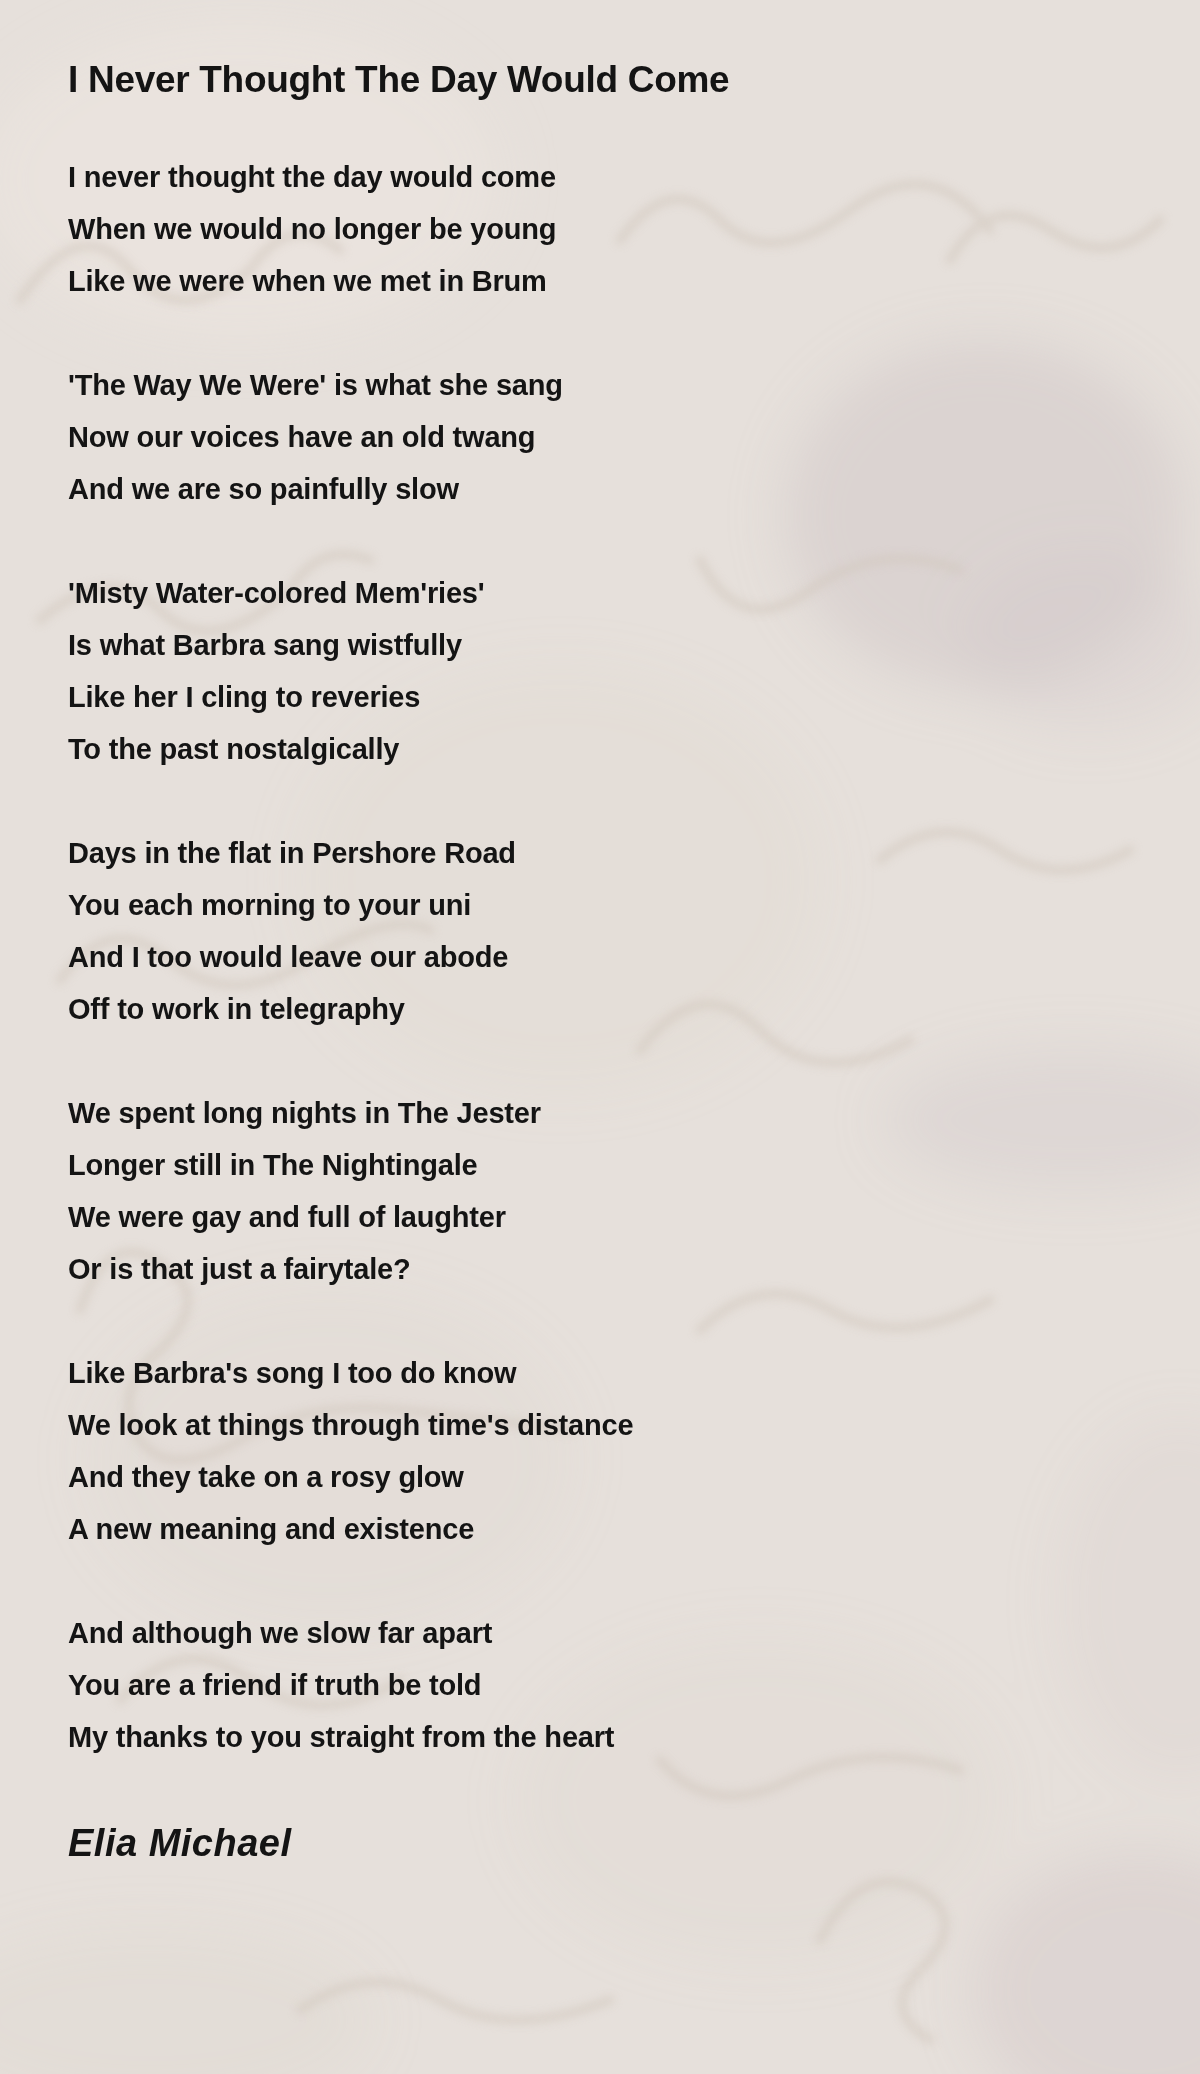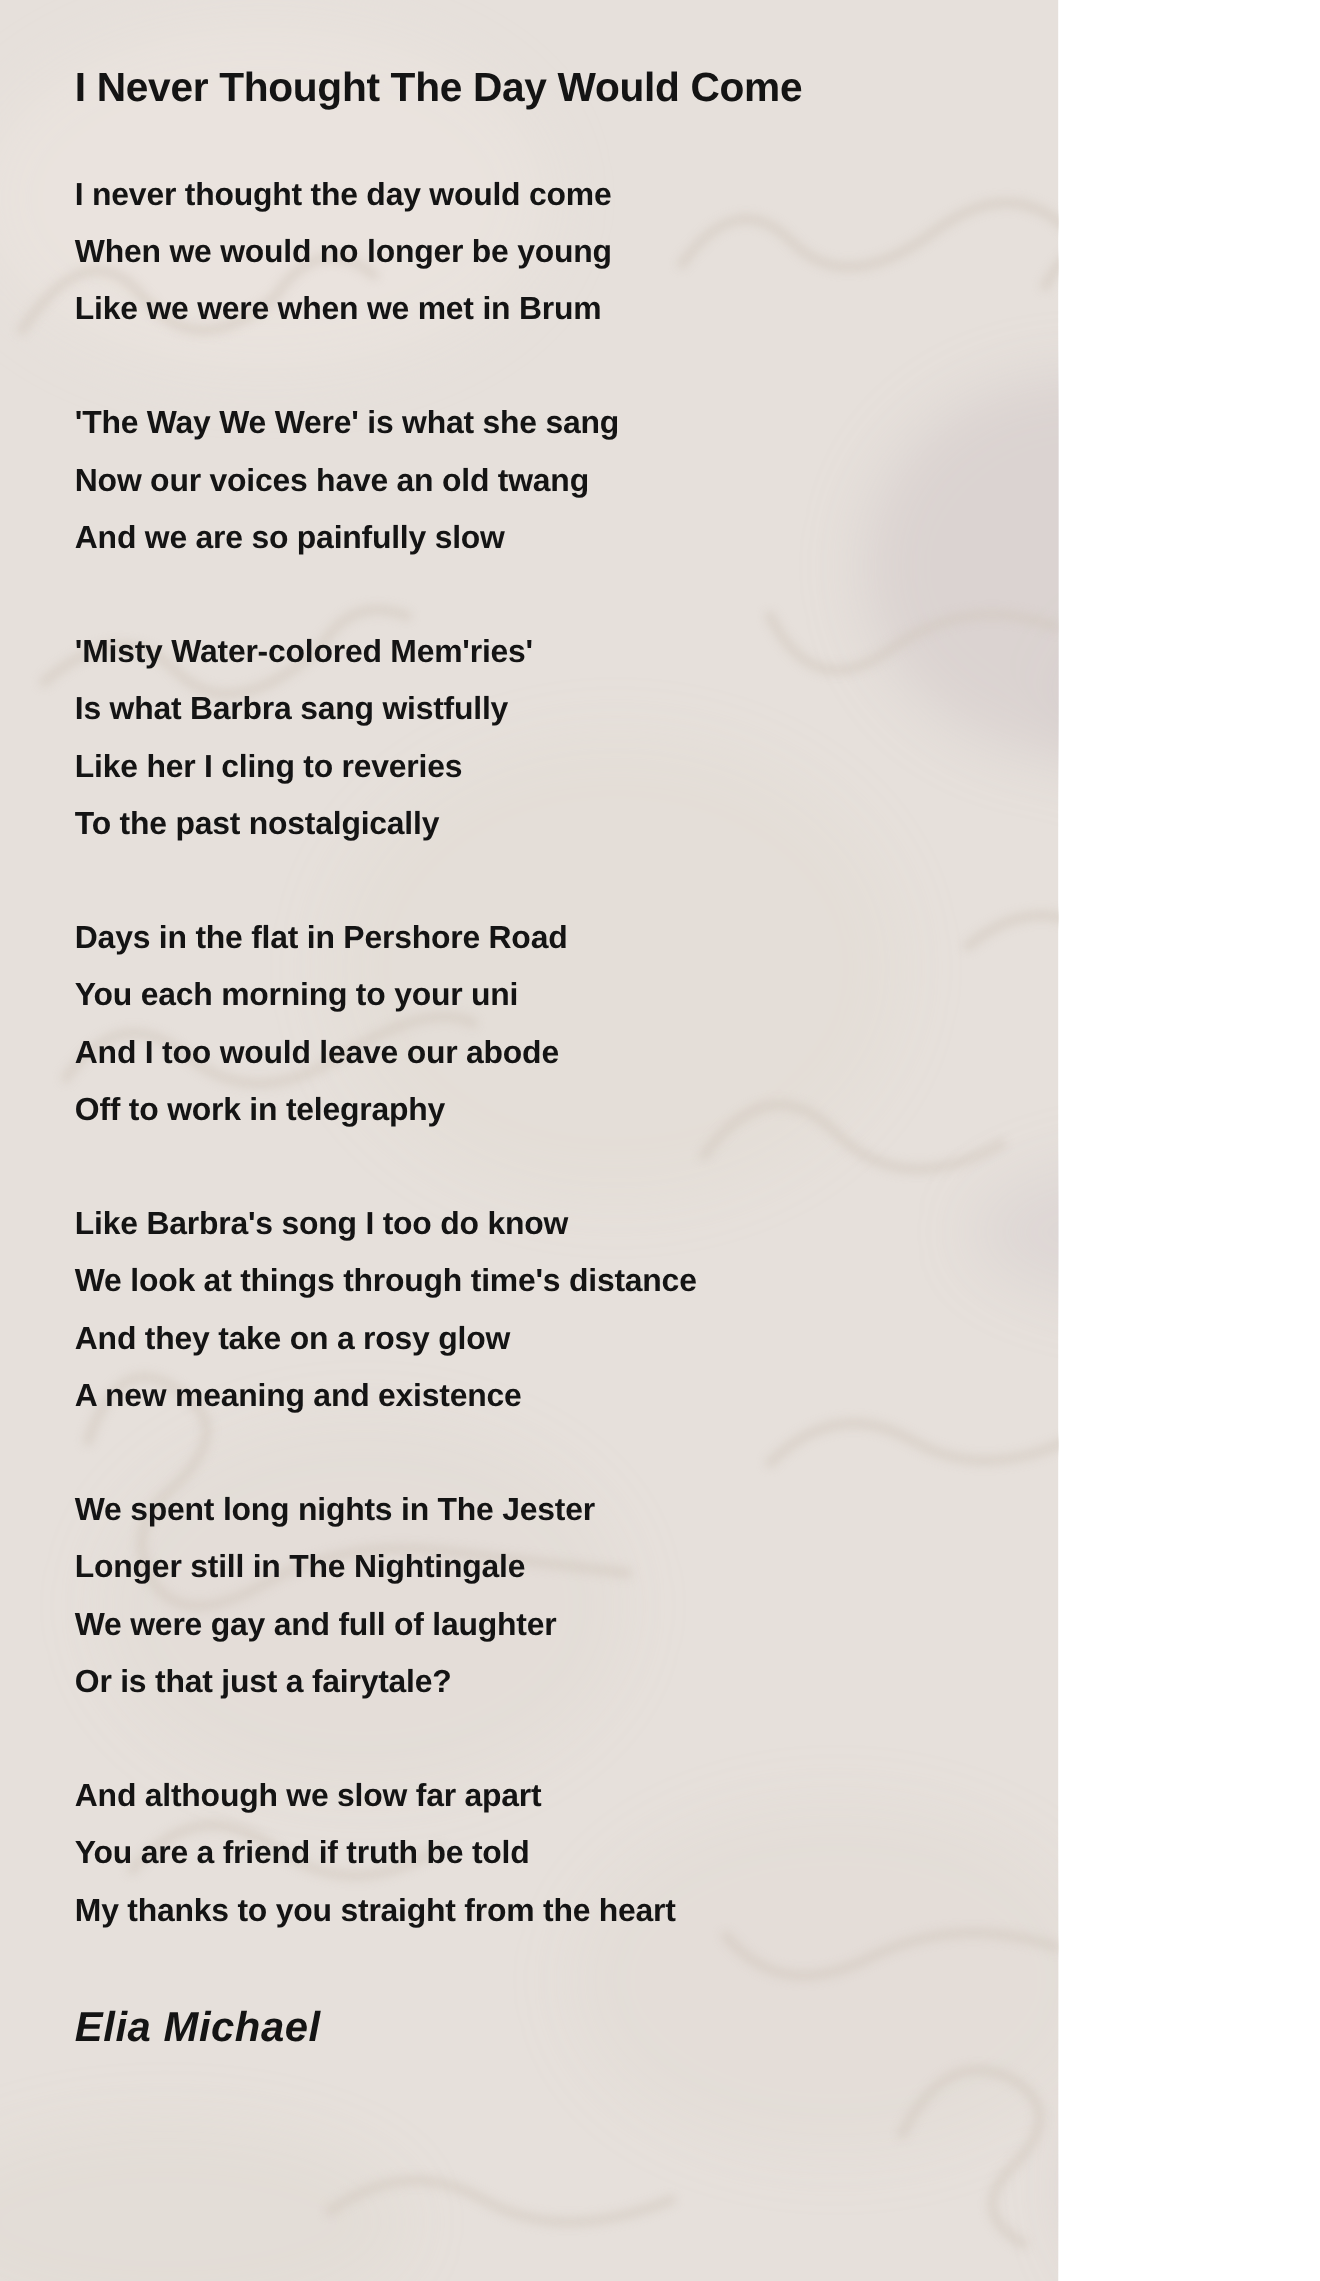--- a/index.html
+++ b/index.html
@@ -4,21 +4,21 @@
 <style>
   html, body {
     margin: 0;
     padding: 0;
   }
   body {
     font-family: "Liberation Sans", "DejaVu Sans", sans-serif;
   }
   .page {
     position: relative;
-    width: 962px;
+    width: 1200px;
     height: 2074px;
     background: var(--background, #e6e0db);
     overflow: hidden;
   }
   .texture {
     position: absolute;
     left: 0;
     top: 0;
     width: 1200px;
     height: 2074px;
@@ -129,31 +129,31 @@
     </div>
 
     <div class="stanza">
       <p class="poem-line">Days in the flat in Pershore Road</p>
       <p class="poem-line">You each morning to your uni</p>
       <p class="poem-line">And I too would leave our abode</p>
       <p class="poem-line">Off to work in telegraphy</p>
     </div>
 
     <div class="stanza">
+      <p class="poem-line">We spent long nights in The Jester</p>
+      <p class="poem-line">Longer still in The Nightingale</p>
+      <p class="poem-line">We were gay and full of laughter</p>
+      <p class="poem-line">Or is that just a fairytale?</p>
+    </div>
+
+    <div class="stanza">
       <p class="poem-line">Like Barbra's song I too do know</p>
       <p class="poem-line">We look at things through time's distance</p>
       <p class="poem-line">And they take on a rosy glow</p>
       <p class="poem-line">A new meaning and existence</p>
-    </div>
-
-    <div class="stanza">
-      <p class="poem-line">We spent long nights in The Jester</p>
-      <p class="poem-line">Longer still in The Nightingale</p>
-      <p class="poem-line">We were gay and full of laughter</p>
-      <p class="poem-line">Or is that just a fairytale?</p>
     </div>
 
     <div class="stanza">
       <p class="poem-line">And although we slow far apart</p>
       <p class="poem-line">You are a friend if truth be told</p>
       <p class="poem-line">My thanks to you straight from the heart</p>
     </div>
 
     <div class="signature">Elia Michael</div>
 

